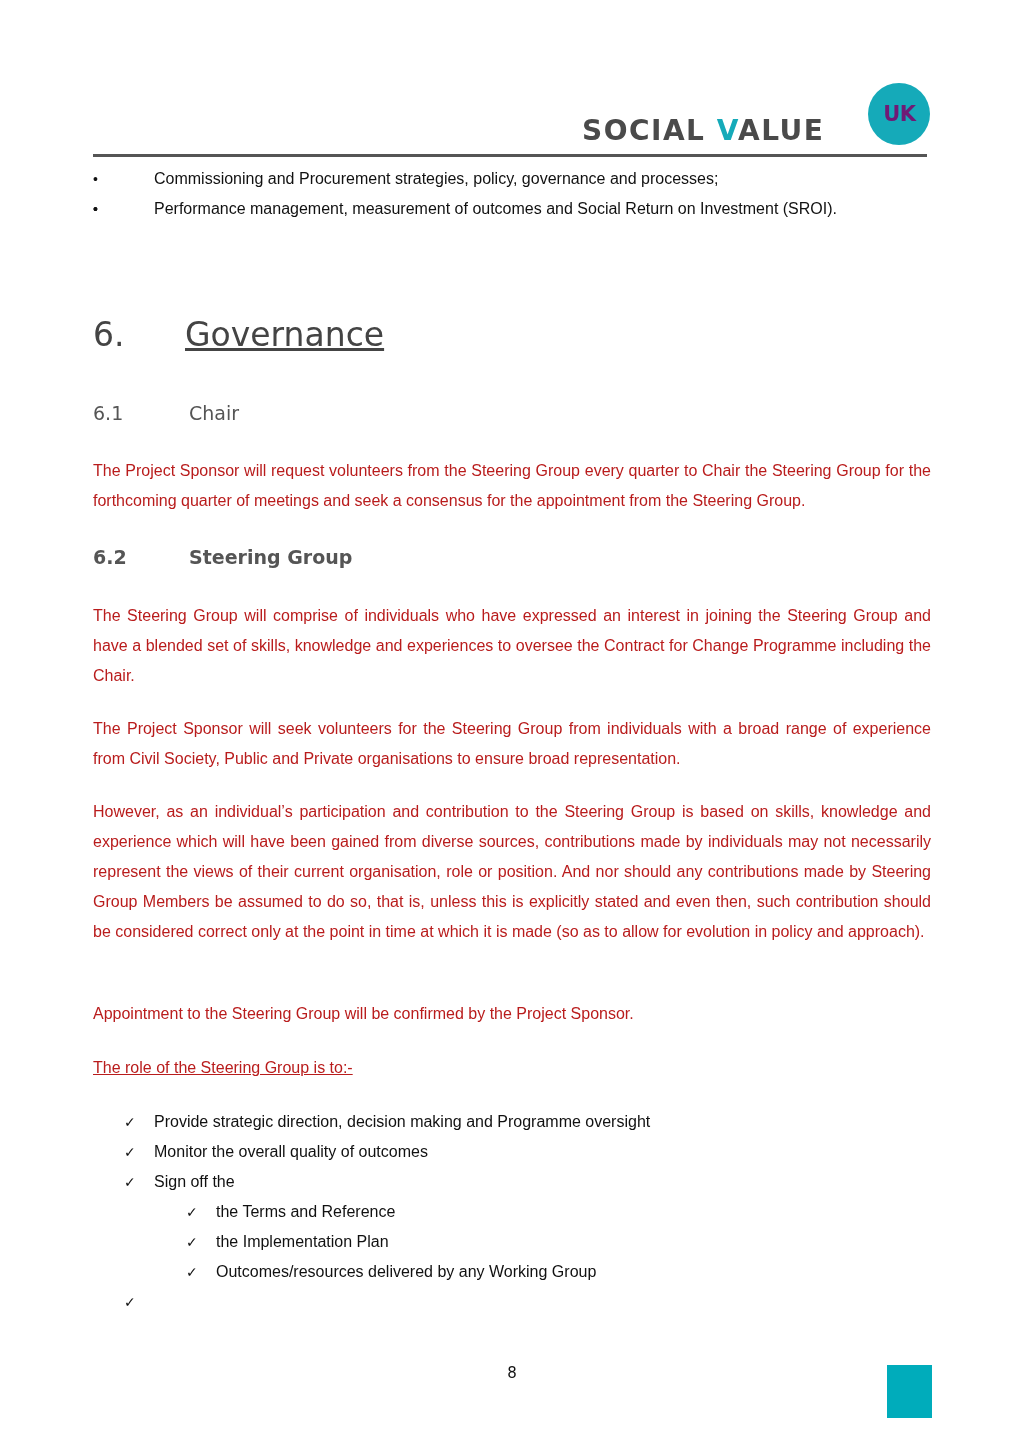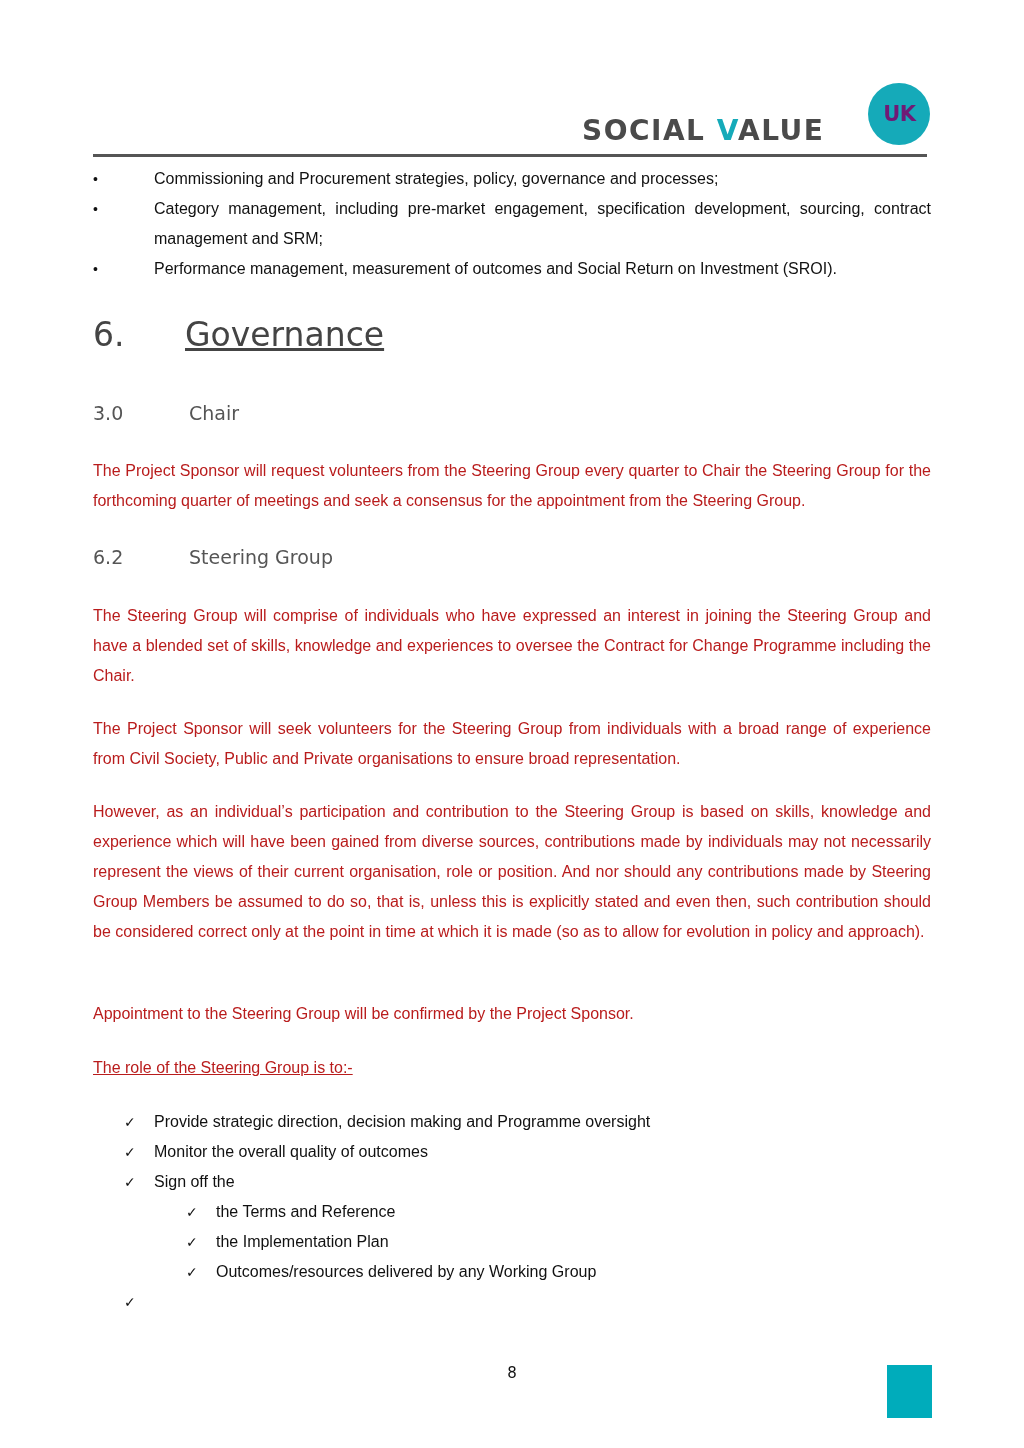--- a/index.html
+++ b/index.html
@@ -178,38 +178,37 @@
   </div>
   <div class="header-rule"></div>
 
   <ul class="bullet-list">
     <li>
       <span class="bullet">•</span>
       <span>Commissioning and Procurement strategies, policy, governance and processes;</span>
     </li>
     <li>
       <span class="bullet">•</span>
-      <span>Category management, including pre-market engagement, specification development, sourcing, contract management and SRM;</span>
     </li>
     <li>
       <span class="bullet">•</span>
       <span>Performance management, measurement of outcomes and Social Return on Investment (SROI).</span>
     </li>
   </ul>
 
   <h1 class="section">
     <span class="num">6.</span><span>Governance</span>
   </h1>
 
   <h2 class="sub" style="top:399px;">
-    <span class="num">3.0</span><span>Chair</span>
+    <span class="num">6.1</span><span>Chair</span>
   </h2>
   <p class="text justify" style="left:93px; top:456px; width:838px; margin:0;">The Project Sponsor will request volunteers from the Steering Group every quarter to Chair the Steering Group for the forthcoming quarter of meetings and seek a consensus for the appointment from the Steering Group.</p>
 
-  <h2 class="sub" style="top:543px;">
+  <h2 class="sub" style="top:543px;font-weight:bold;">
     <span class="num">6.2</span><span>Steering Group</span>
   </h2>
   <p class="text justify" style="left:93px; top:714px; width:838px; margin:0;">The Project Sponsor will seek volunteers for the Steering Group from individuals with a broad range of experience from Civil Society, Public and Private organisations to ensure broad representation.</p>
   <p class="text justify" style="left:93px; top:601px; width:838px; margin:0;">The Steering Group will comprise of individuals who have expressed an interest in joining the Steering Group and have a blended set of skills, knowledge and experiences to oversee the Contract for Change Programme including the Chair.</p>
   <p class="text justify" style="left:93px; top:797px; width:838px; margin:0;">However, as an individual’s participation and contribution to the Steering Group is based on skills, knowledge and experience which will have been gained from diverse sources, contributions made by individuals may not necessarily represent the views of their current organisation, role or position. And nor should any contributions made by Steering Group Members be assumed to do so, that is, unless this is explicitly stated and even then, such contribution should be considered correct only at the point in time at which it is made (so as to allow for evolution in policy and approach).</p>
   <p class="text" style="left:93px; top:999px; width:838px; margin:0;">Appointment to the Steering Group will be confirmed by the Project Sponsor.</p>
   <p class="text" style="left:93px; top:1053px; width:838px; margin:0;text-decoration:underline;">The role of the Steering Group is to:-</p>
 
   <ul class="check-list">
     <li>

